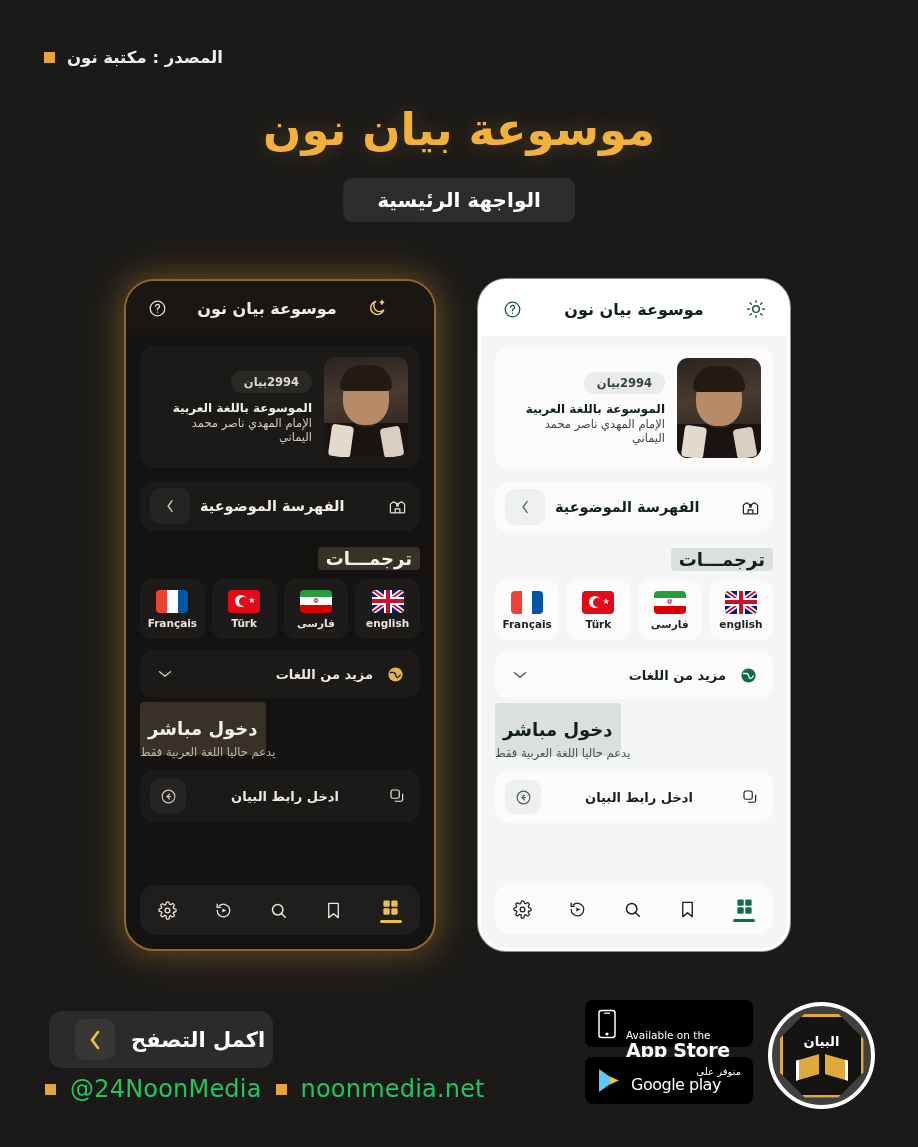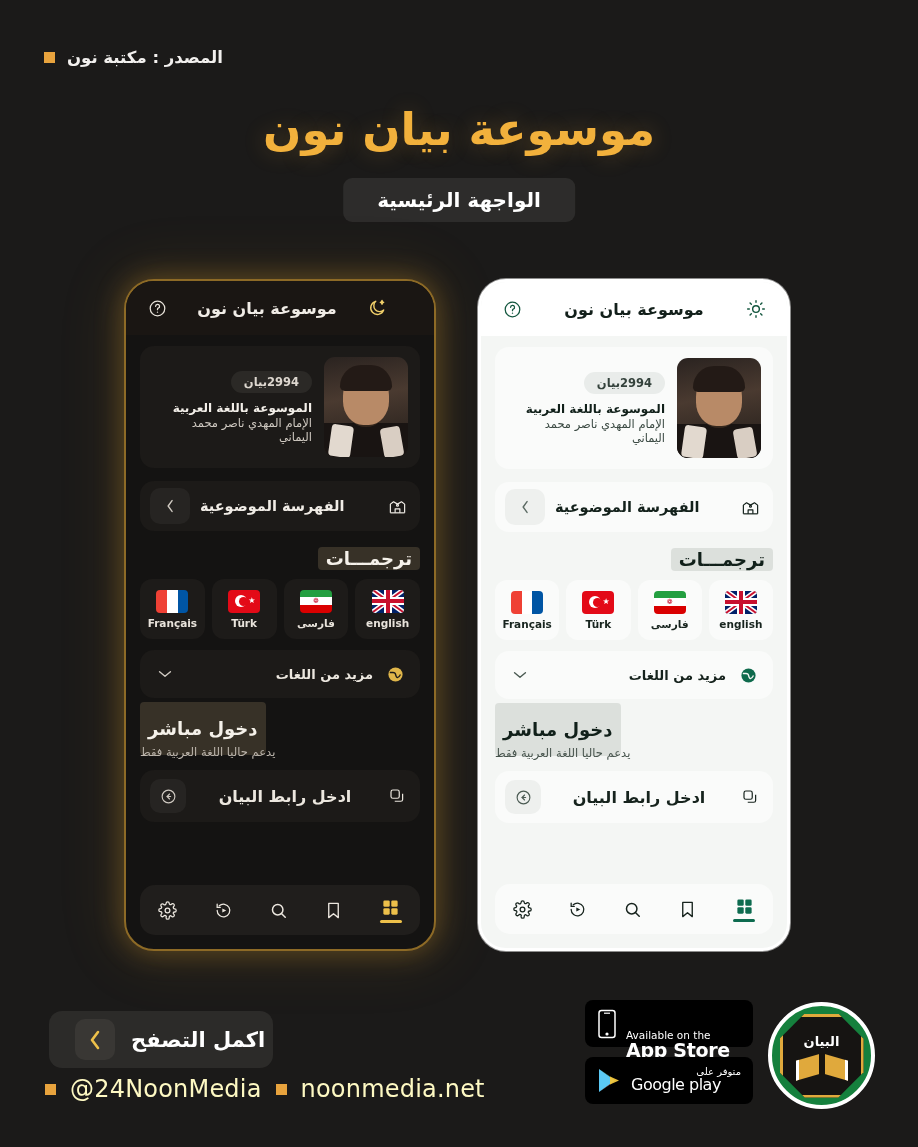--- a/index.html
+++ b/index.html
@@ -235,21 +235,21 @@
   .de-sub { margin-top: 6px; text-align: left; font-size: 11.5px; }
   .phone-dark .de-sub { color: #bdb6ad; }
   .phone-light .de-sub { color: #46534c; }
 
   .link-row {
     margin-top: 11px; border-radius: 14px; height: 52px;
     display: flex; align-items: center; padding: 0 10px; direction: rtl; gap: 10px;
   }
   .phone-dark .link-row { background: #1c1a18; }
   .phone-light .link-row { background: #fafbfa; }
-  .link-row .llabel { flex: 1; text-align: center; font-size: 16px; font-weight: 600; }
+  .link-row .llabel { flex: 1; text-align: center; font-size: 13px; font-weight: 600; }
   .phone-dark .link-row .llabel { color: #ece7df; }
   .phone-light .link-row .llabel { color: #16231d; }
   .go-box {
     width: 36px; height: 34px; border-radius: 10px;
     display: flex; align-items: center; justify-content: center; flex-shrink: 0;
   }
   .phone-dark .go-box { background: #262422; }
   .phone-light .go-box { background: #eef0ee; }
 
   
@@ -276,36 +276,36 @@
   .browse-btn .bchev {
     width: 40px; height: 41px; border-radius: 10px; background: #393734;
     display: flex; align-items: center; justify-content: center;
   }
 
   .handles {
     position: absolute; left: 45px; top: 1075px;
     display: flex; align-items: center; gap: 14px; direction: ltr;
   }
   .handles .sq { width: 11px; height: 11px; background: #e8a33d; }
-  .handles .h { color: #fef9c3; font-size: 24px; font-weight: 500; letter-spacing: .2px; text-align: center; }
+  .handles .h { color: #22c55e; font-size: 24px; font-weight: 500; letter-spacing: .2px; text-align: center; }
 
   .stores { position: absolute; left: 585px; top: 1000px; display: flex; flex-direction: column; gap: 10px; }
   .store-badge {
     width: 168px; height: 47px; background: #000; border-radius: 8px;
     display: flex; align-items: center; gap: 9px; padding: 0 12px; direction: ltr;
   }
   .store-badge .st1 { color: #fff; font-size: 10.5px; line-height: 1.05; font-weight: 500; margin-top: 44px; }
   .store-badge .st2 { color: #fff; font-size: 19px; line-height: 1.05; font-weight: 700; letter-spacing: -.3px; }
   .store-badge .gp1 { color: #fff; font-size: 10px; line-height: 1.05; text-align: right; direction: rtl; }
   .store-badge .gp2 { color: #fff; font-size: 16px; line-height: 1.05; font-weight: 400; letter-spacing: -.5px; }
 
   .circle-logo {
     position: absolute; left: 768px; top: 1002px;
     width: 107px; height: 107px; border-radius: 50%;
-    background: #15803d; border: 4px solid #fff;
+    background: #404040; border: 4px solid #fff;
     display: flex; align-items: center; justify-content: center; overflow: hidden;
   }
   .circle-logo .oct {
     width: 84px; height: 84px; background: #161412;
     border: 3px solid #e0a93c;
     clip-path: polygon(30% 0,70% 0,100% 30%,100% 70%,70% 100%,30% 100%,0 70%,0 30%);
     display: flex; flex-direction: column; align-items: center; justify-content: center; gap: 2px;
   }
   .circle-logo .ltxt { color: #fff; font-size: 13px; font-weight: 800; }
   .circle-logo .book {

